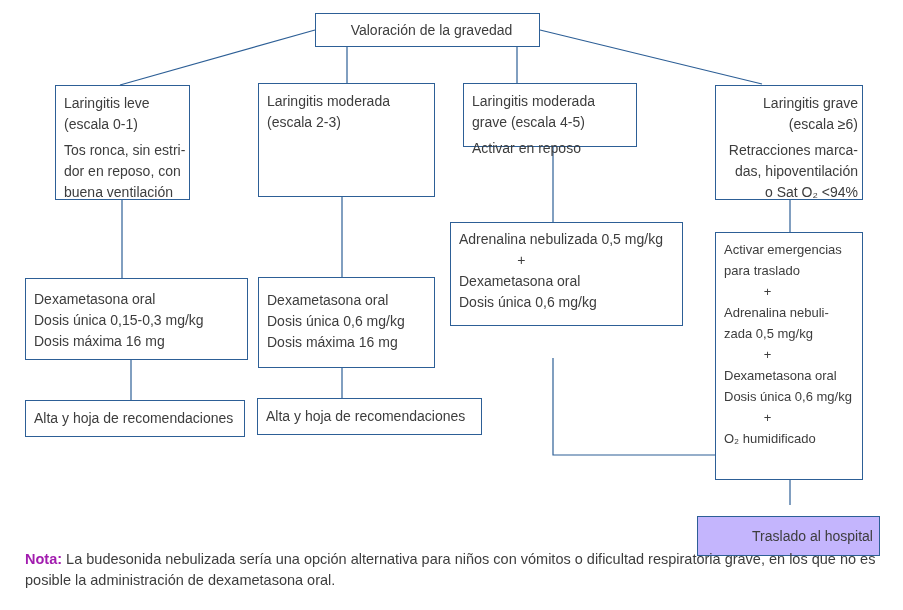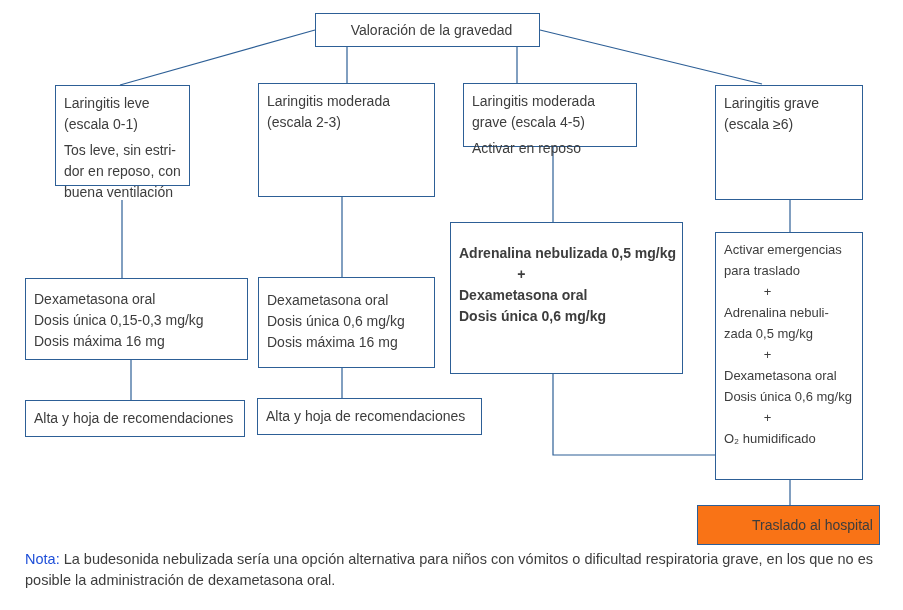--- a/index.html
+++ b/index.html
@@ -39,44 +39,44 @@
   .node .head { white-space: pre; margin-bottom: 5px; }
   .node .body { white-space: pre; }
   .node .lines { white-space: pre; }
   .center-text {
     display: flex;
     align-items: center;
     justify-content: center;
   }
   
   .root-box   { left: 315px; top: 13px;  width: 225px; height: 34px; padding-left: 8px; }
-  .c1a { left: 55px;  top: 85px;  width: 135px; height: 101px; padding: 7px 6px 6px 8px; }
+  .c1a { left: 55px;  top: 85px;  width: 135px; height: 115px; padding: 7px 6px 6px 8px; }
   .c2a { left: 258px; top: 83px;  width: 177px; height: 114px; padding: 7px 4px 6px 8px; }
   .c3a { left: 463px; top: 83px;  width: 174px; height: 64px;  padding: 7px 6px 6px 8px; }
-  .c4a { left: 715px; top: 85px;  width: 148px; height: 115px; padding: 7px 4px 6px 8px; }
+  .c4a { left: 715px; top: 85px;  width: 148px; height: 115px; padding: 7px 4px 6px 8px; text-align: right; }
   .c1t { left: 25px;  top: 278px; width: 223px; height: 82px;  padding: 10px 6px 6px 8px; }
   .c2t { left: 258px; top: 277px; width: 177px; height: 91px;  padding: 12px 4px 6px 8px; }
-  .c3t { left: 450px; top: 222px; width: 233px; height: 152px; padding: 20px 4px 6px 8px; font-weight: bold; }
+  .c3t { left: 450px; top: 222px; width: 233px; height: 104px; padding: 6px 4px 6px 8px; }
   .c4t { left: 715px; top: 232px; width: 148px; height: 248px; padding: 6px 2px 6px 8px; font-size: 13px; }
   .c1o { left: 25px;  top: 400px; width: 220px; height: 37px;  padding-left: 8px; display: flex; align-items: center; }
   .c2o { left: 257px; top: 398px; width: 225px; height: 37px;  padding-left: 8px; display: flex; align-items: center; }
   .transfer-box {
-    left: 697px; top: 505px; width: 183px; height: 40px;
-    background: #f97316;
+    left: 697px; top: 516px; width: 183px; height: 40px;
+    background: #c4b5fd;
     padding-left: 48px;
   }
   .note {
     position: absolute;
     left: 25px; top: 549px;
     width: 858px;
     font-size: 14.5px;
     line-height: 21px;
     color: #3d3d3d;
   }
-  .note strong { font-weight: normal; color: #1d4ed8; }
+  .note strong { font-weight: bold; color: #a21caf; }
 </style>
 </head>
 <body>
 
 <div class="canvas">
 
   <svg class="connectors" viewBox="0 0 903 610">
     <line x1="315" y1="30" x2="120" y2="85"></line>
     <line x1="347" y1="47" x2="347" y2="83"></line>
     <line x1="517" y1="47" x2="517" y2="83"></line>
@@ -89,21 +89,21 @@
     <polyline points="553,358 553,455 715,455"></polyline>
     <line x1="790" y1="200" x2="790" y2="232"></line>
     <line x1="790" y1="480" x2="790" y2="505"></line>
   </svg>
 
   <div class="node root-box center-text">Valoración de la gravedad</div>
 
   <div class="node c1a">
     <div class="head">Laringitis leve
 (escala 0-1)</div>
-    <div class="body">Tos leve, sin estri-
+    <div class="body">Tos ronca, sin estri-
 dor en reposo, con
 buena ventilación</div>
   </div>
   <div class="node c1t">
     <div class="lines">Dexametasona oral
 Dosis única 0,15-0,3 mg/kg
 Dosis máxima 16 mg</div>
   </div>
   <div class="node c1o">
     <span>Alta y hoja de recomendaciones</span>
@@ -130,20 +130,23 @@
   <div class="node c3t">
     <div class="lines">Adrenalina nebulizada 0,5 mg/kg
                +
 Dexametasona oral
 Dosis única 0,6 mg/kg</div>
   </div>
 
   <div class="node c4a">
     <div class="head">Laringitis grave
 (escala ≥6)</div>
+    <div class="body">Retracciones marca-
+das, hipoventilación
+o Sat O₂ &lt;94%</div>
   </div>
   <div class="node c4t">
     <div class="lines">Activar emergencias
 para traslado
            +
 Adrenalina nebuli-
 zada 0,5 mg/kg
            +
 Dexametasona oral
 Dosis única 0,6 mg/kg

